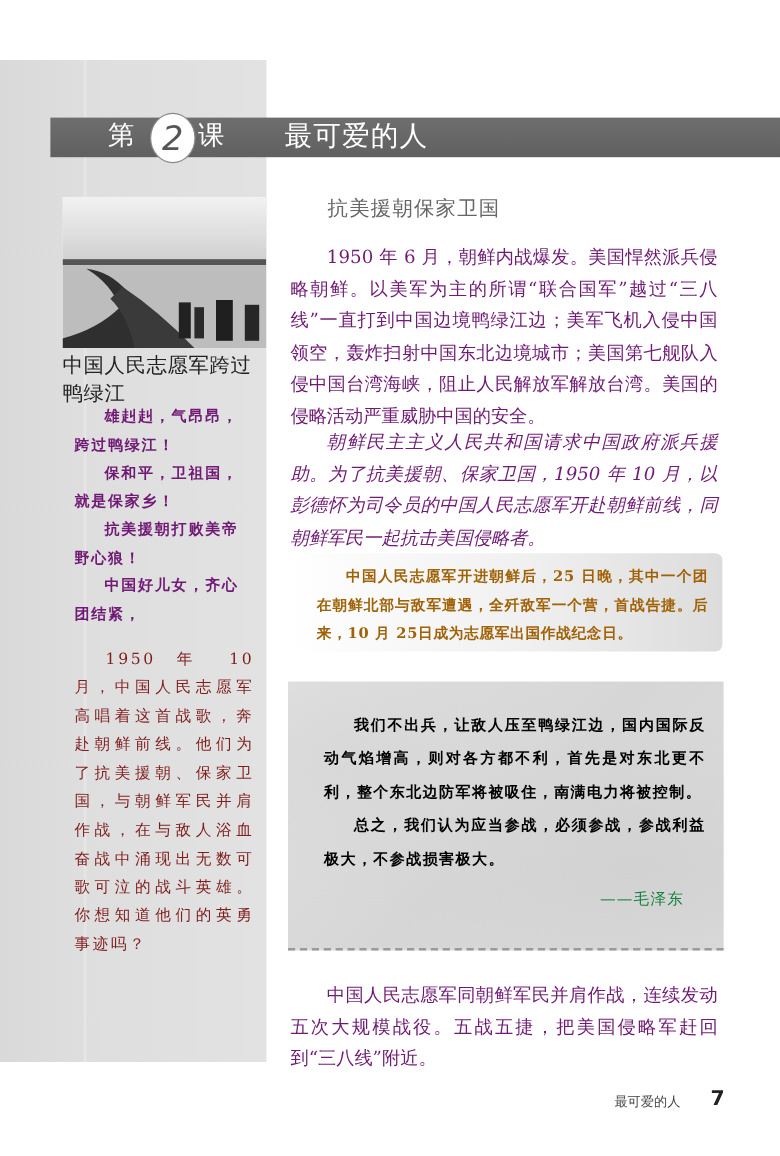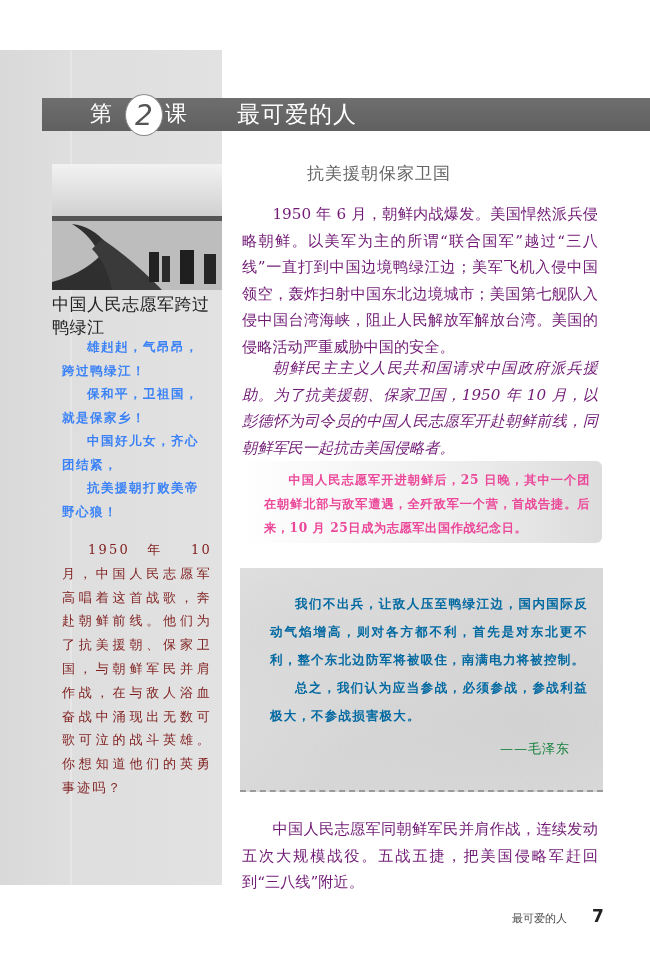--- a/index.html
+++ b/index.html
@@ -90,21 +90,21 @@
       color: #222;
     }
     .poem {
       position: absolute;
       left: 62px;
       top: 335px;
       width: 148px;
       font-size: 12.5px;
       line-height: 23.5px;
       font-weight: bold;
-      color: #3b82f6;
+      color: #701a75;
       letter-spacing: 1.5px;
     }
     .poem p {
       margin: 0;
       text-indent: 2em;
     }
     .side-note {
       position: absolute;
       left: 62px;
       top: 538px;
@@ -117,21 +117,20 @@
       text-align: justify;
     }
     .section-heading {
       position: absolute;
       left: 273px;
       top: 162px;
       font-family: "DejaVu Sans", "Liberation Sans", sans-serif;
       font-size: 17px;
       color: #666;
       letter-spacing: 1px;
-      margin-left: 34px;
     }
     .main-para {
       position: absolute;
       left: 242px;
       width: 356px;
       font-size: 15.2px;
       line-height: 26.5px;
       color: #701a75;
       text-indent: 2em;
       text-align: justify;
@@ -150,21 +149,21 @@
       border-radius: 0 6px 6px 0;
     }
     .note-text {
       position: absolute;
       left: 264px;
       top: 468px;
       width: 326px;
       font-size: 12.2px;
       line-height: 24px;
       font-weight: bold;
-      color: #ec4899;
+      color: #a16207;
       text-indent: 2em;
       letter-spacing: 0.6px;
       text-align: justify;
     }
     .quote-box {
       position: absolute;
       left: 240px;
       top: 568px;
       width: 363px;
       height: 222px;
@@ -176,21 +175,21 @@
     }
     .quote-text {
       position: absolute;
       left: 270px;
       top: 590px;
       width: 318px;
       font-family: "DejaVu Sans", "Liberation Sans", sans-serif;
       font-size: 12.5px;
       line-height: 28px;
       font-weight: bold;
-      color: #0369a1;
+      color: #000000;
       letter-spacing: 1.2px;
     }
     .quote-text p {
       margin: 0;
       text-indent: 2em;
       text-align: justify;
     }
     .quote-author {
       position: absolute;
       left: 500px;
@@ -244,22 +243,22 @@
     <rect x="110" y="92" width="8" height="26" fill="#2a2a2a"></rect>
     <rect x="128" y="86" width="14" height="34" fill="#1f1f1f"></rect>
     <rect x="152" y="90" width="12" height="30" fill="#262626"></rect>
   </svg>
 </div>
 <div class="photo-caption">中国人民志愿军跨过鸭绿江</div>
 
 <div class="poem">
   <p>雄赳赳，气昂昂，跨过鸭绿江！</p>
   <p>保和平，卫祖国，就是保家乡！</p>
+  <p>抗美援朝打败美帝野心狼！</p>
   <p>中国好儿女，齐心团结紧，</p>
-  <p>抗美援朝打败美帝野心狼！</p>
 </div>
 
 <div class="side-note">1950 年 10 月，中国人民志愿军高唱着这首战歌，奔赴朝鲜前线。他们为了抗美援朝、保家卫国，与朝鲜军民并肩作战，在与敌人浴血奋战中涌现出无数可歌可泣的战斗英雄。你想知道他们的英勇事迹吗？</div>
 
 <div class="section-heading">抗美援朝保家卫国</div>
 
 <p class="main-para para1">1950 年 6 月，朝鲜内战爆发。美国悍然派兵侵略朝鲜。以美军为主的所谓“联合国军”越过“三八线”一直打到中国边境鸭绿江边；美军飞机入侵中国领空，轰炸扫射中国东北边境城市；美国第七舰队入侵中国台湾海峡，阻止人民解放军解放台湾。美国的侵略活动严重威胁中国的安全。</p>
 <p class="main-para para2">朝鲜民主主义人民共和国请求中国政府派兵援助。为了抗美援朝、保家卫国，1950 年 10 月，以彭德怀为司令员的中国人民志愿军开赴朝鲜前线，同朝鲜军民一起抗击美国侵略者。</p>
 
 <div class="note-box"></div>

